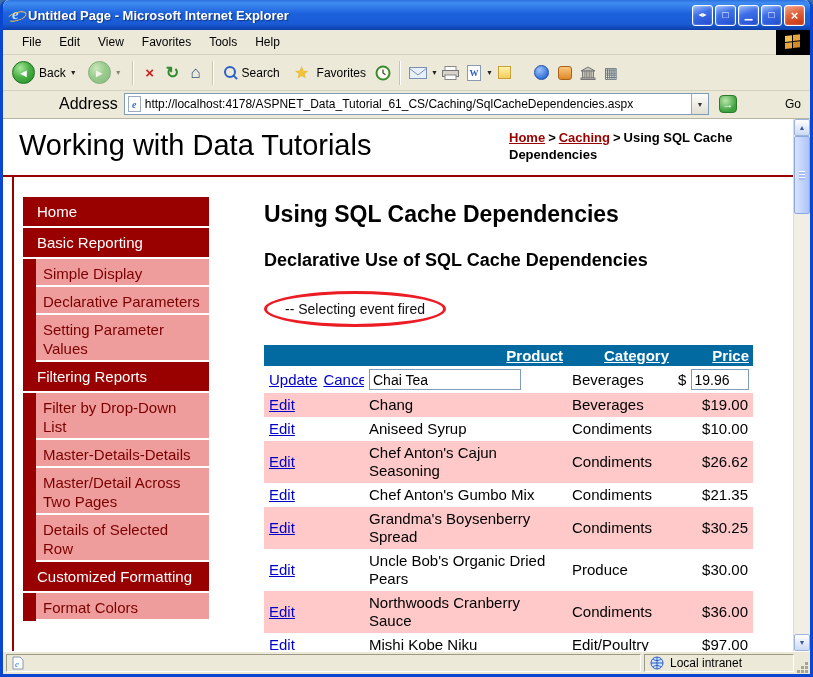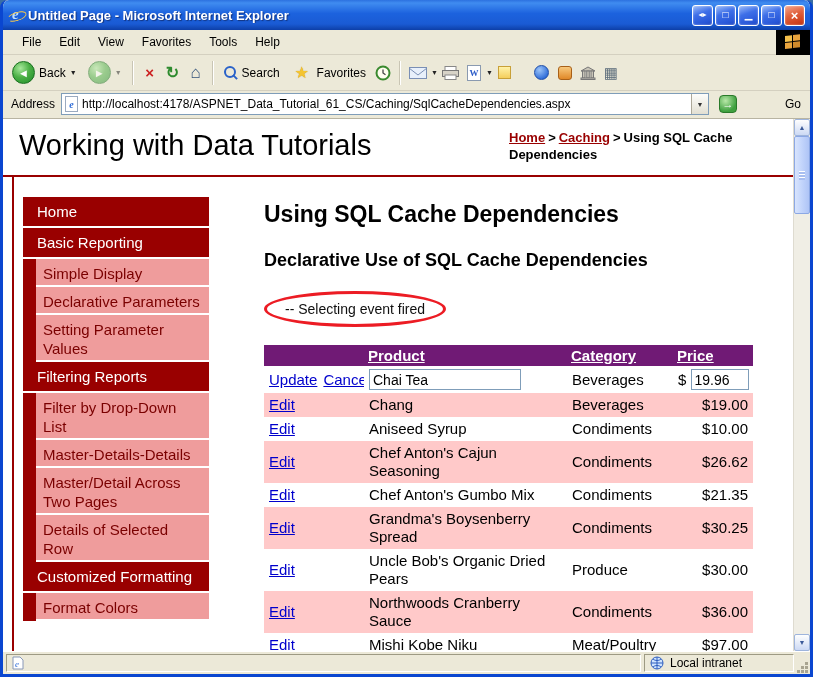--- a/index.html
+++ b/index.html
@@ -65,21 +65,21 @@
   .note { width: 13px; height: 13px; background: linear-gradient(180deg,#FFF2A8,#F4CE5C); border: 1px solid #C8A038; }
   .msn { width: 15px; height: 15px; border-radius: 50%;
     background: radial-gradient(circle at 35% 30%,#9CC4F8,#2E6CD8 75%); border: 1px solid #1E4DA8; }
   .research { width: 14px; height: 14px; border-radius: 3px;
     background: linear-gradient(180deg,#F8C87C,#E08828); border: 1px solid #A86018; }
   .farpad { margin-left: 14px; }
 
   
   .addressbar { flex: 0 0 27px; display: flex; align-items: center; background: #ECE9D8;
     border-bottom: 1px solid #B8B4A2; padding: 2px 3px 3px 8px; gap: 6px; }
-  .addr-label { font-size: 12px; color: #000; }
+  .addr-label { font-size: 16px; color: #000; margin-left: 48px; }
   .addr-box { flex: 1; height: 22px; background: #fff; border: 1px solid #7F9DB9; display: flex; align-items: center; padding-left: 3px; }
   .page-ico { width: 13px; height: 16px; background: #fff; border: 1px solid #9AAAC0;
     font: italic bold 10px "Liberation Serif", serif; color: #2E6CD8; display: flex; align-items: center;
     justify-content: center; margin-right: 4px; flex: 0 0 13px; }
   .addr-url { font-size: 12px; color: #000; flex: 1; border: none; outline: none;
     font-family: "Liberation Sans", sans-serif; white-space: nowrap; overflow: hidden; }
   .addr-dd { width: 17px; height: 20px; background: linear-gradient(180deg,#FDFDFB,#E2DFD2);
     border-left: 1px solid #ACA899; display: flex; align-items: center; justify-content: center; font-size: 7px; color: #333; }
   .go-btn { display: flex; align-items: center; gap: 4px; padding: 0 6px 0 4px; }
   .go-ico { width: 18px; height: 18px; border-radius: 4px;
@@ -107,21 +107,21 @@
   .nav-item { background: #EF9C9C; color: #7A0000; font-size: 15px; margin-left: 13px;
     padding: 5px 8px 2px 7px; border-bottom: 2px solid #fff; line-height: 19px; }
 
   .main { flex: 1; margin-left: 55px; margin-top: 24px; padding-right: 14px; }
   .main h1 { font-size: 23px; font-weight: bold; color: #000; }
   .main h2 { font-size: 18px; font-weight: bold; margin-top: 22px; }
   .event-oval { display: inline-block; margin-top: 20px; border: 3px solid #EC1C24; border-radius: 50%;
     padding: 7px 18px; font-size: 14px; color: #101010; }
 
   .grid { border-collapse: collapse; margin-top: 18px; font-size: 15px; width: 489px; table-layout: fixed; }
-  .grid th { background: #701a75; color: #fff; font-weight: bold; text-align: left; padding: 2px 4px; }
+  .grid th { background: #0369a1; color: #fff; font-weight: bold; text-align: right; padding: 2px 4px; }
   .grid th a { color: #fff; text-decoration: underline; }
   .grid td { padding: 3px 5px; vertical-align: middle; line-height: 18px; overflow: hidden; }
   .c-act { width: 100px; } .c-prod { width: 203px; } .c-cat { width: 106px; }
   .c-price { width: 80px; text-align: right; white-space: nowrap; }
   tr.alt td { background: #FFC9C9; }
   .grid a.blue { color: #0000CC; text-decoration: underline; }
   .row-edit td { background: #fff; }
   .row-edit .blue { margin-right: 6px; }
   .txt { border: 1px solid #7F9DB9; height: 21px; font-size: 14px; font-family: "Liberation Sans", sans-serif; padding: 1px 3px; }
   .txt.prod { width: 152px; } .txt.price { width: 58px; }
@@ -359,21 +359,21 @@
               </tr>
               <tr class="alt">
                 <td class="c-act"><a class="blue">Edit</a></td>
                 <td class="c-prod">Northwoods Cranberry Sauce</td>
                 <td class="c-cat">Condiments</td>
                 <td class="c-price">$36.00</td>
               </tr>
               <tr>
                 <td class="c-act"><a class="blue">Edit</a></td>
                 <td class="c-prod">Mishi Kobe Niku</td>
-                <td class="c-cat">Meat/Poultry</td>
+                <td class="c-cat">Edit/Poultry</td>
                 <td class="c-price">$97.00</td>
               </tr>
 
             </tbody>
 
           </table>
         </div>
       </div>
     </div>
 

